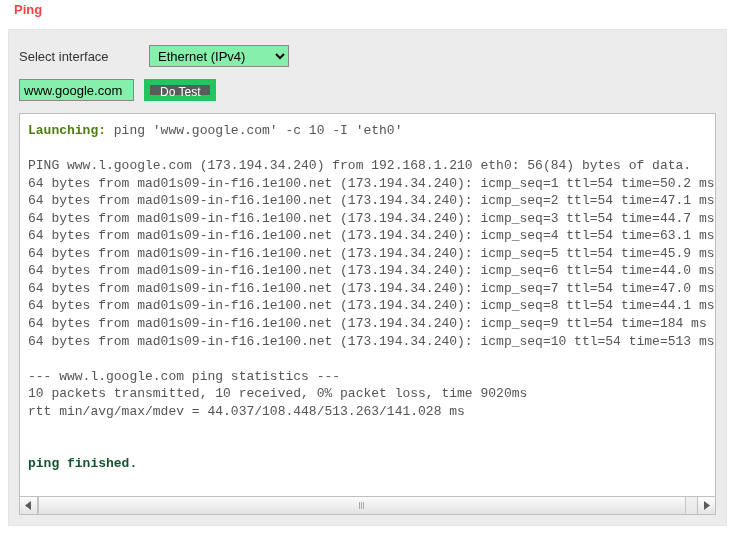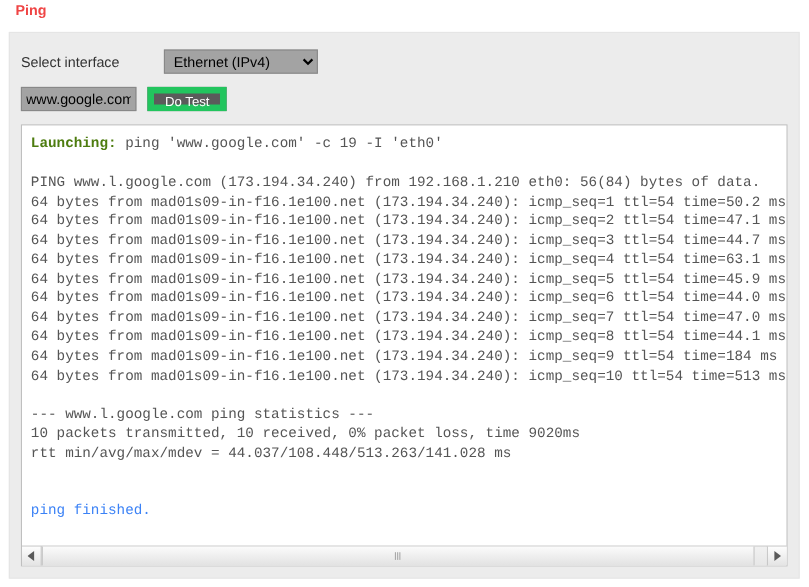--- a/index.html
+++ b/index.html
@@ -28,27 +28,27 @@
     margin-bottom:12px;
   }
   .form-label{
     width:130px;
     color:#333;
     font-size:13px;
   }
   select.input, input.input{
     height:22px;
     border:1px solid #888;
-    background:#a3a3a3;
+    background:#86efac;
     font-size:13px;
     padding:1px 4px;
     box-sizing:border-box;
   }
   select.input{width:140px}
-  input.input{width:105px}
+  input.input{width:115px}
   .btn{
     height:22px;
     background:#5b5b5b;
     color:#fff;
     border:6px solid #22c55e;
     font-size:12px;
     padding:0 10px;
     margin-left:10px;
     cursor:pointer;
   }
@@ -62,21 +62,21 @@
     font-size:13px;
     line-height:1.35;
     color:#555;
     padding:8px 8px 4px 8px;
     white-space:pre;
     overflow-x:hidden;
     height:370px;
   }
   .launch{color:#4d7c0f;font-weight:bold}
   .launch-cmd{color:#555;font-weight:normal}
-  .finished{color:#3b82f6;font-weight:normal}
+  .finished{color:#14532d;font-weight:bold}
   .hscroll{
     height:17px;
     border-top:1px solid #bfbfbf;
     background:linear-gradient(#fdfdfd,#e9e9e9);
     display:flex;
     align-items:stretch;
   }
   .hscroll .arrow{
     width:17px;
     border-left:1px solid #bfbfbf;
@@ -122,21 +122,21 @@
       <option>Ethernet (IPv4)</option>
     </select>
   </div>
 
   <div class="form-row">
     <input class="input" type="text" value="www.google.com" style="">
     <button class="btn">Do Test</button>
   </div>
 
   <div class="output-wrap">
-    <div class="output" id="output"><span class="launch">Launching:</span><span class="launch-cmd"> ping 'www.google.com' -c 19 -I 'eth0'</span>
+    <div class="output" id="output"><span class="launch">Launching:</span><span class="launch-cmd"> ping 'www.google.com' -c 10 -I 'eth0'</span>
 
 PING www.l.google.com (173.194.34.240) from 192.168.1.210 eth0: 56(84) bytes of data.
 64 bytes from mad01s09-in-f16.1e100.net (173.194.34.240): icmp_seq=1 ttl=54 time=50.2 ms
 64 bytes from mad01s09-in-f16.1e100.net (173.194.34.240): icmp_seq=2 ttl=54 time=47.1 ms
 64 bytes from mad01s09-in-f16.1e100.net (173.194.34.240): icmp_seq=3 ttl=54 time=44.7 ms
 64 bytes from mad01s09-in-f16.1e100.net (173.194.34.240): icmp_seq=4 ttl=54 time=63.1 ms
 64 bytes from mad01s09-in-f16.1e100.net (173.194.34.240): icmp_seq=5 ttl=54 time=45.9 ms
 64 bytes from mad01s09-in-f16.1e100.net (173.194.34.240): icmp_seq=6 ttl=54 time=44.0 ms
 64 bytes from mad01s09-in-f16.1e100.net (173.194.34.240): icmp_seq=7 ttl=54 time=47.0 ms
 64 bytes from mad01s09-in-f16.1e100.net (173.194.34.240): icmp_seq=8 ttl=54 time=44.1 ms

